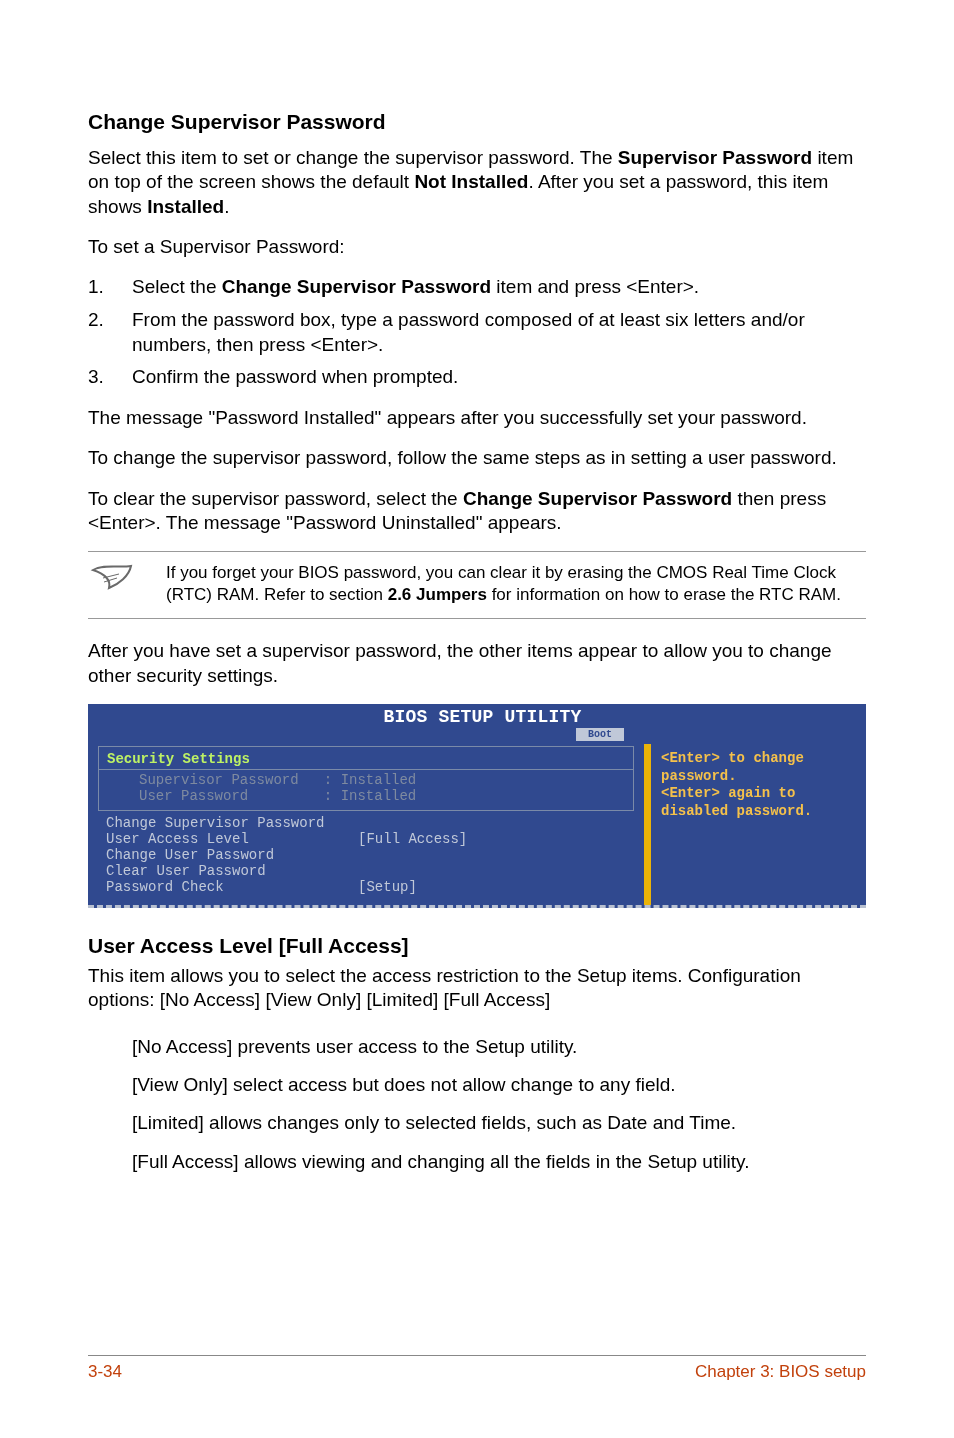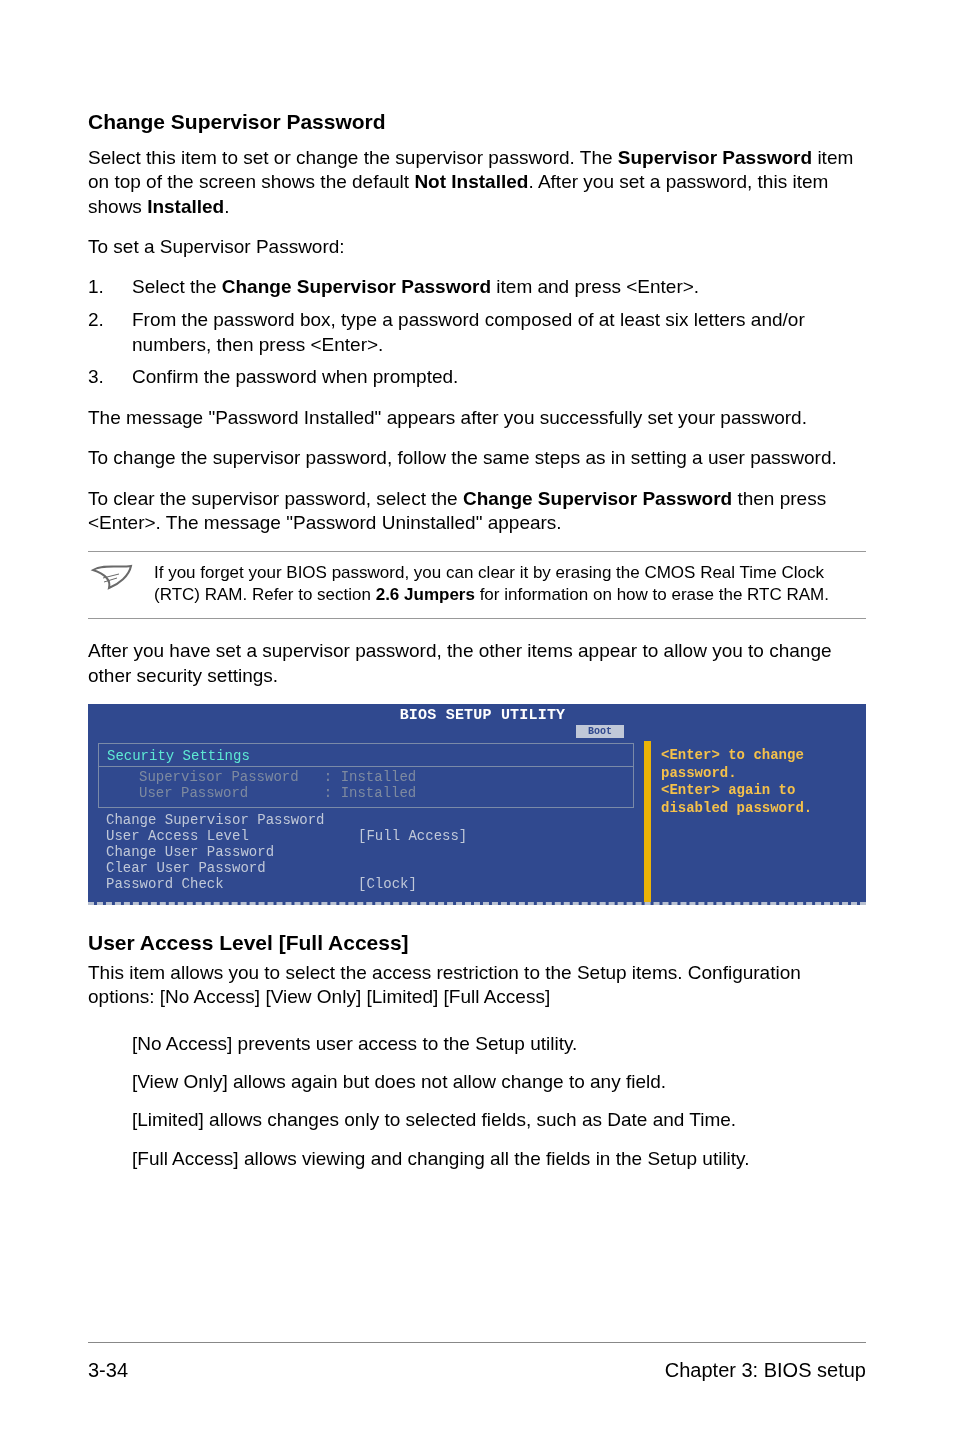--- a/index.html
+++ b/index.html
@@ -5,42 +5,42 @@
   * { box-sizing: border-box; margin: 0; padding: 0; }
   html, body { width: 954px; height: 1438px; background: #fff; }
   body { font-family: Arial, Helvetica, sans-serif; color: #000; position: relative; }
   .page { padding: 110px 88px 0 88px; }
   h2 { font-size: 21px; font-weight: bold; margin-bottom: 12px; }
   .para { font-size: 19px; line-height: 1.28; margin-bottom: 16px; }
   .list { font-size: 19px; line-height: 1.3; margin-bottom: 16px; padding-left: 0; }
   .list .li { display: flex; margin-bottom: 8px; }
   .list .num { width: 44px; flex: 0 0 44px; }
   .list .txt { flex: 1; }
-  .note-wrap { border-top: 1px solid #999; border-bottom: 1px solid #999; padding: 10px 0 12px 0; display: flex; gap: 18px; margin-bottom: 20px; }
+  .note-wrap { border-top: 1px solid #999; border-bottom: 1px solid #999; padding: 10px 0 12px 0; display: flex; gap: 30px; margin-bottom: 20px; }
   .note-icon { width: 48px; flex: 0 0 48px; display: flex; align-items: flex-start; justify-content: center; padding-top: 2px; }
   .note-text { font-size: 17px; line-height: 1.3; flex: 1; }
   .bios-box { margin-top: 8px; margin-bottom: 26px; }
-  .bios-header { background: #30498f; color: #fff; font-family: "Courier New", monospace; font-weight: bold; font-size: 15px; text-align: center; padding: 3px 0 1px 11px; letter-spacing: 0.2px; }
+  .bios-header { background: #30498f; color: #fff; font-family: "Courier New", monospace; font-weight: bold; font-size: 18px; text-align: center; padding: 3px 0 1px 11px; letter-spacing: 0.2px; }
   .bios-tabs { background: #30498f; font-family: "Courier New", monospace; font-size: 10px; padding: 0 0 3px 0; display: flex; }
   .bios-tabs-spacer { flex: 0 0 488px; }
   .bios-tab-active { background: #c0c8d8; color: #30498f; padding: 1px 12px; font-weight: bold; }
   .bios-body { display: flex; border-bottom: 3px dashed #b8c0d0; background: #30498f; }
   .bios-left { flex: 1; background: #30498f; color: #b8c0d0; font-family: "Courier New", monospace; font-size: 14px; padding: 2px 10px 6px 10px; position: relative; }
   .sec-border { border: 1px solid #7a8aa8; margin: 0 0 4px 0; }
-  .sec-head { color: #5eead4; font-weight: normal; padding: 4px 8px 2px 8px; }
+  .sec-head { color: #bef264; font-weight: bold; padding: 4px 8px 2px 8px; }
   .sec-divider { border-top: 1px solid #7a8aa8; margin: 0 0 0 0; }
   .sec-rows { padding: 2px 8px 6px 8px; color: #7e8aa0; margin-left: 32px; }
   .sec-row { white-space: pre; }
   .menu-rows { padding: 0 8px 4px 8px; color: #30498f; }
   .menu-rows .menu-row { color: #c0c8d8; white-space: pre; }
   .bios-right { width: 222px; flex: 0 0 222px; background: #30498f; border-left: 7px solid #eab308; color: #f5c14a; font-family: "Courier New", monospace; font-size: 14px; padding: 6px 10px; font-weight: bold; line-height: 1.25; }
   .h2-sub { font-size: 21px; font-weight: bold; margin-bottom: 6px; }
   .indent-block { padding-left: 44px; }
   .indent-block .para { margin-bottom: 14px; }
-  .footer { position: absolute; bottom: 56px; left: 88px; right: 88px; border-top: 1px solid #888; padding-top: 16px; display: flex; justify-content: space-between; font-size: 20px; color: #000000; }
+  .footer { position: absolute; bottom: 56px; left: 88px; right: 88px; border-top: 1px solid #888; padding-top: 6px; display: flex; justify-content: space-between; font-size: 17px; color: #c2410c; }
 </style>
 </head>
 <body>
 
 <div class="page">
 
   <h2>Change Supervisor Password</h2>
 
   <p class="para">
     <span>Select this item to set or change the supervisor password. The </span><b>Supervisor Password</b><span> item on top of the screen shows the default </span><b>Not Installed</b><span>. After you set a password, this item shows </span><b>Installed</b><span>.</span>
@@ -101,36 +101,36 @@
           <div class="sec-rows">
             <div class="sec-row">Supervisor Password   : Installed</div>
             <div class="sec-row">User Password         : Installed</div>
           </div>
         </div>
         <div class="menu-rows">
           <div class="menu-row">Change Supervisor Password</div>
           <div class="menu-row">User Access Level             [Full Access]</div>
           <div class="menu-row">Change User Password</div>
           <div class="menu-row">Clear User Password</div>
-          <div class="menu-row">Password Check                [Clock]</div>
+          <div class="menu-row">Password Check                [Setup]</div>
         </div>
       </div>
       <div class="bios-right">
         <div style="white-space: pre-line;">&lt;Enter&gt; to change password.
 &lt;Enter&gt; again to disabled password.</div>
       </div>
     </div>
   </div>
 
   <h2 class="h2-sub">User Access Level [Full Access]</h2>
   <p class="para" style="margin-bottom:22px;">This item allows you to select the access restriction to the Setup items. Configuration options: [No Access] [View Only] [Limited] [Full Access]</p>
 
   <div class="indent-block">
     <p class="para">[No Access] prevents user access to the Setup utility.</p>
-    <p class="para">[View Only] allows again but does not allow change to any field.</p>
+    <p class="para">[View Only] select access but does not allow change to any field.</p>
     <p class="para">[Limited] allows changes only to selected fields, such as Date and Time.</p>
     <p class="para">[Full Access] allows viewing and changing all the fields in the Setup utility.</p>
   </div>
 
 </div>
 
 <div class="footer">
   <span>3-34</span>
   <span>Chapter 3: BIOS setup</span>
 </div>

